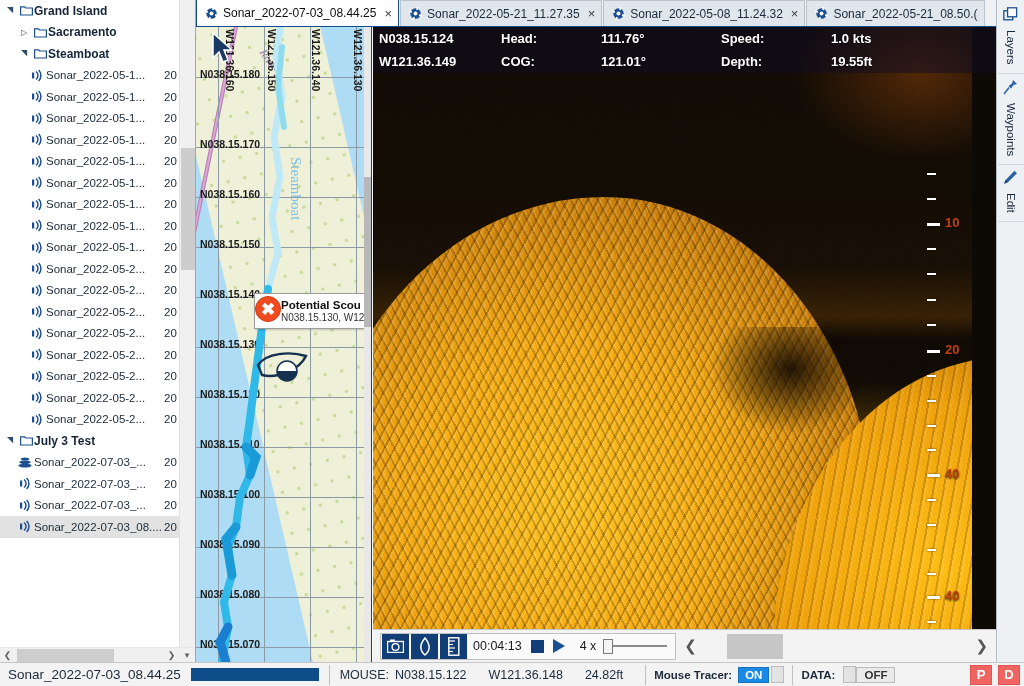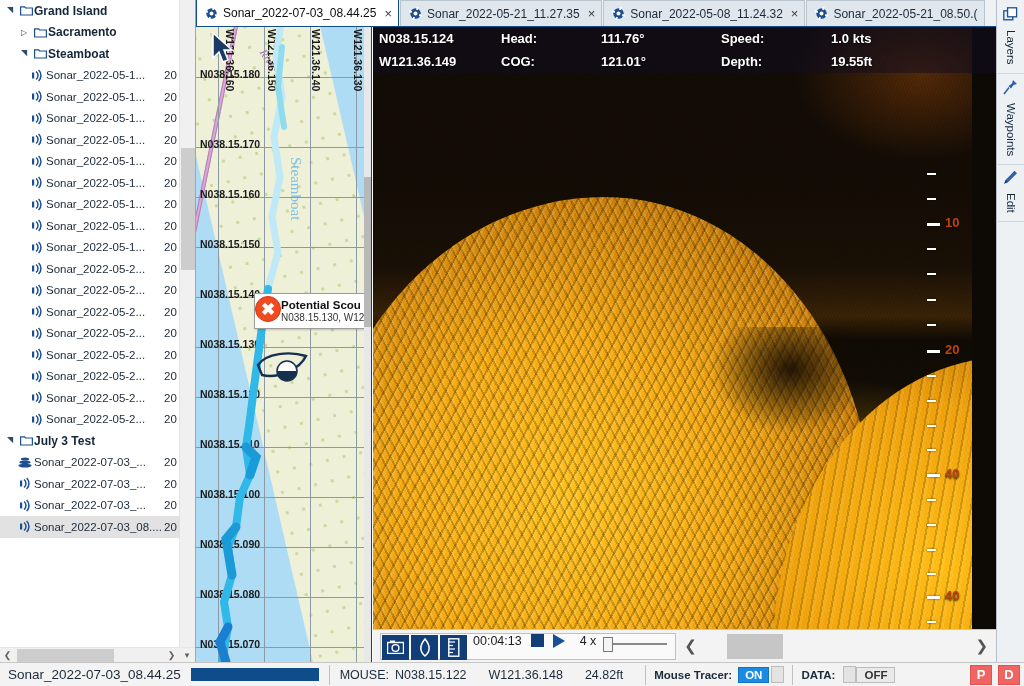--- a/index.html
+++ b/index.html
@@ -329,21 +329,21 @@
   }
 
   
   #sonar-toolbar {
     position: absolute; left: 0; bottom: 0; width: 623px; height: 33px;
     background: #f3f3f3;
     border-top: 1px solid #c8c8c8;
     display: flex; align-items: center;
   }
   .tb-group {
-    display:flex; align-items:flex-start; height: 27px;
+    display:flex; align-items:center; height: 27px;
     border: 1px solid #c0c0c0; background: #fafafa;
     margin-left: 7px;
   }
   .tb-btn {
     width: 27px; height: 25px; margin: 1px;
     display:flex; align-items:center; justify-content:center;
   }
   .tb-btn.on { background: #123e78; }
   .tb-time {
     font-size: 12.5px; color: #1b1b1b; padding: 0 7px 0 5px;

